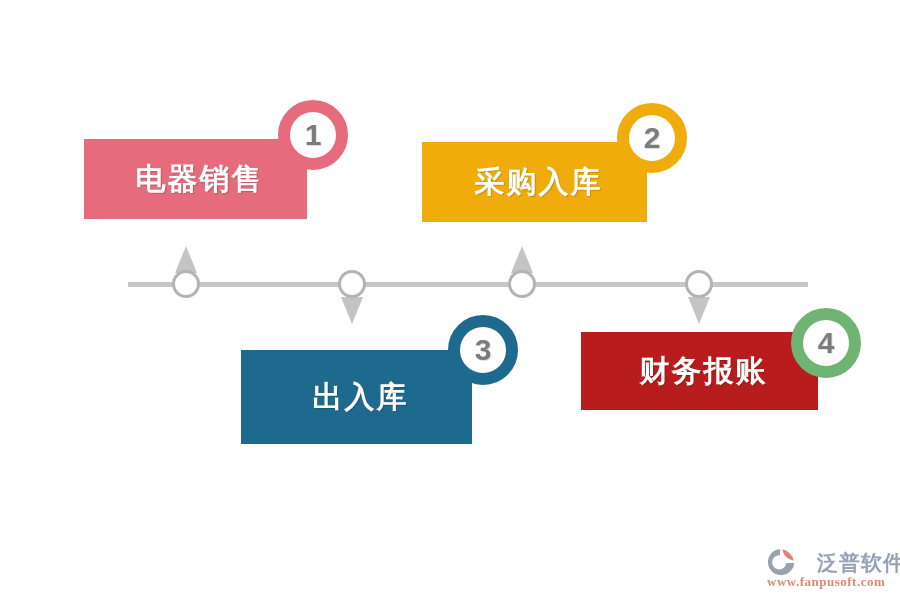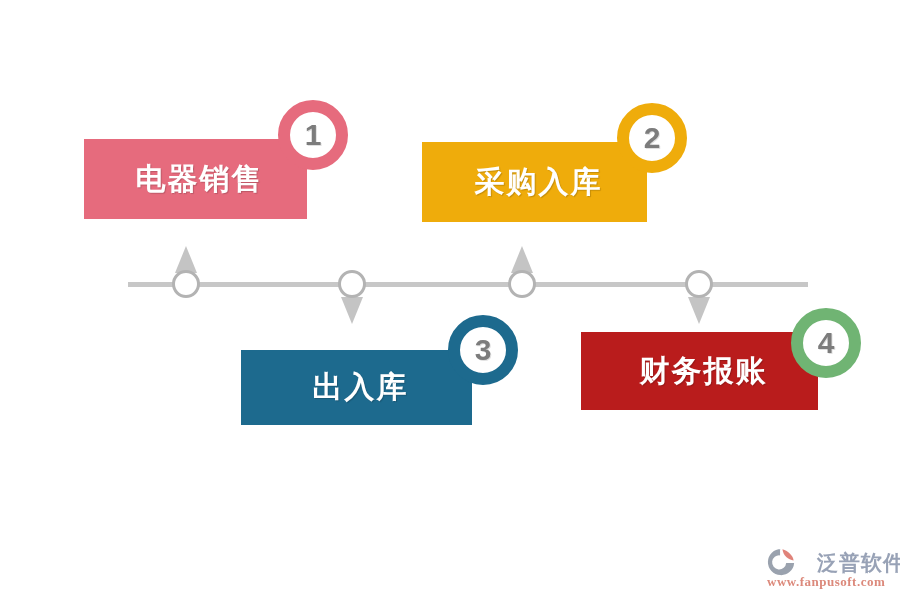--- a/index.html
+++ b/index.html
@@ -64,21 +64,21 @@
     color: #ffffff;
     font-size: 30px;
     font-weight: bold;
     letter-spacing: 2px;
     text-shadow: 1px 1px 1px rgba(0,0,0,0.18);
     z-index: 3;
     padding-left: 8px;
   }
   .box-1 { left: 84px;  top: 139px; width: 215px; height: 80px; background: #e66b7d; }
   .box-2 { left: 422px; top: 142px; width: 217px; height: 80px; background: #efac0b; text-align: center; }
-  .box-3 { left: 241px; top: 350px; width: 223px; height: 75px; background: #1d6a8e; }
+  .box-3 { left: 241px; top: 350px; width: 223px; height: 94px; background: #1d6a8e; }
   .box-4 { left: 581px; top: 332px; width: 229px; height: 78px; background: #b91c1c; }
 
   
   .badge {
     position: absolute;
     width: 70px;
     height: 70px;
     box-sizing: border-box;
     border-radius: 50%;
     background: #ffffff;

